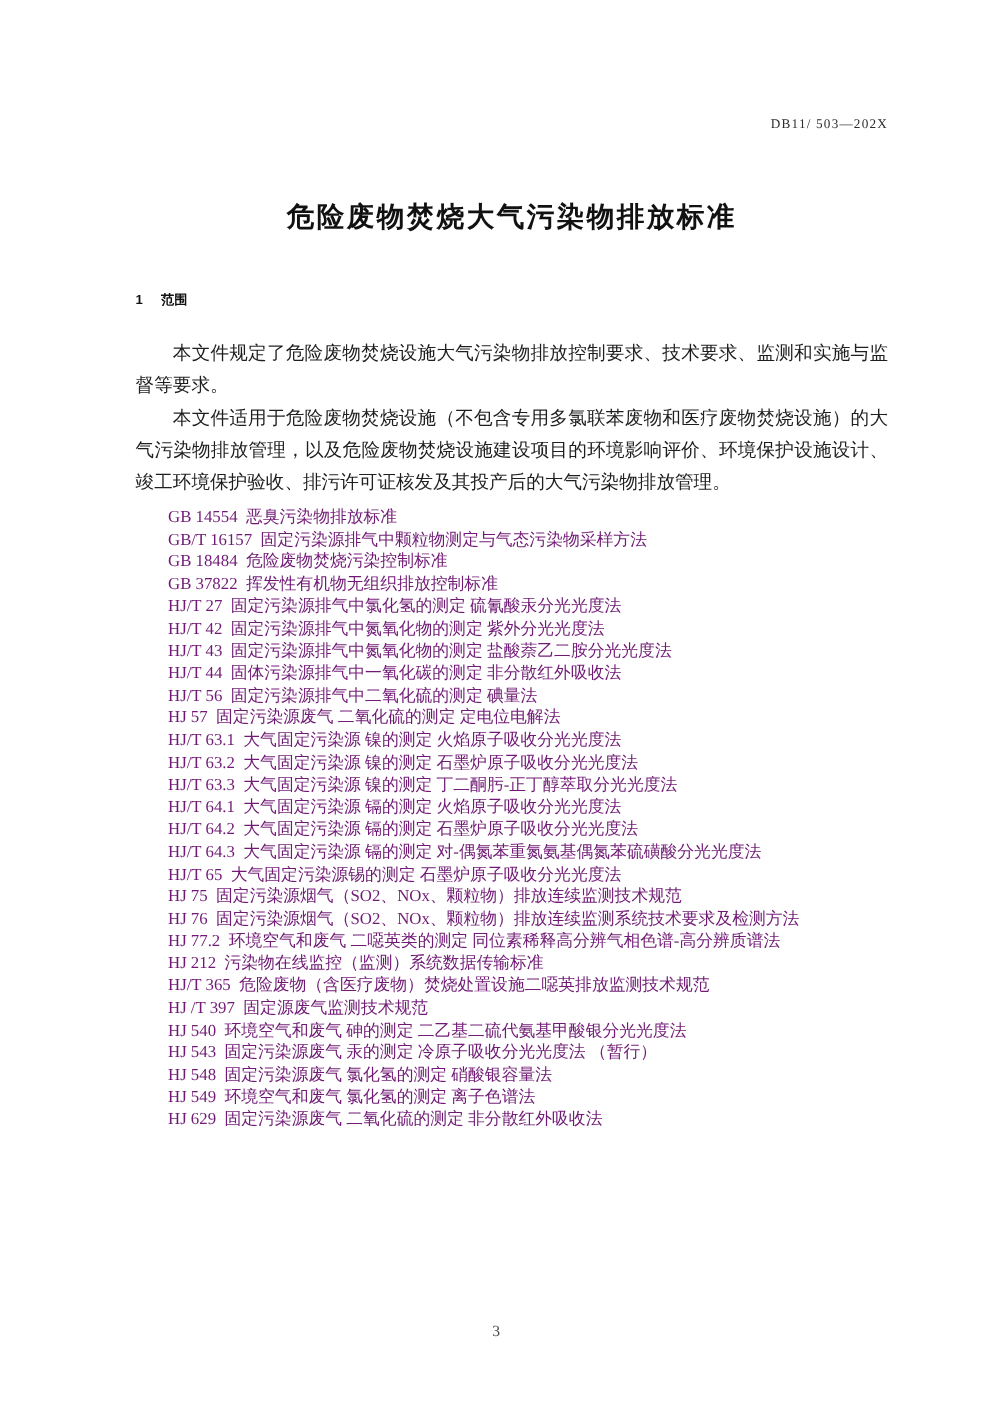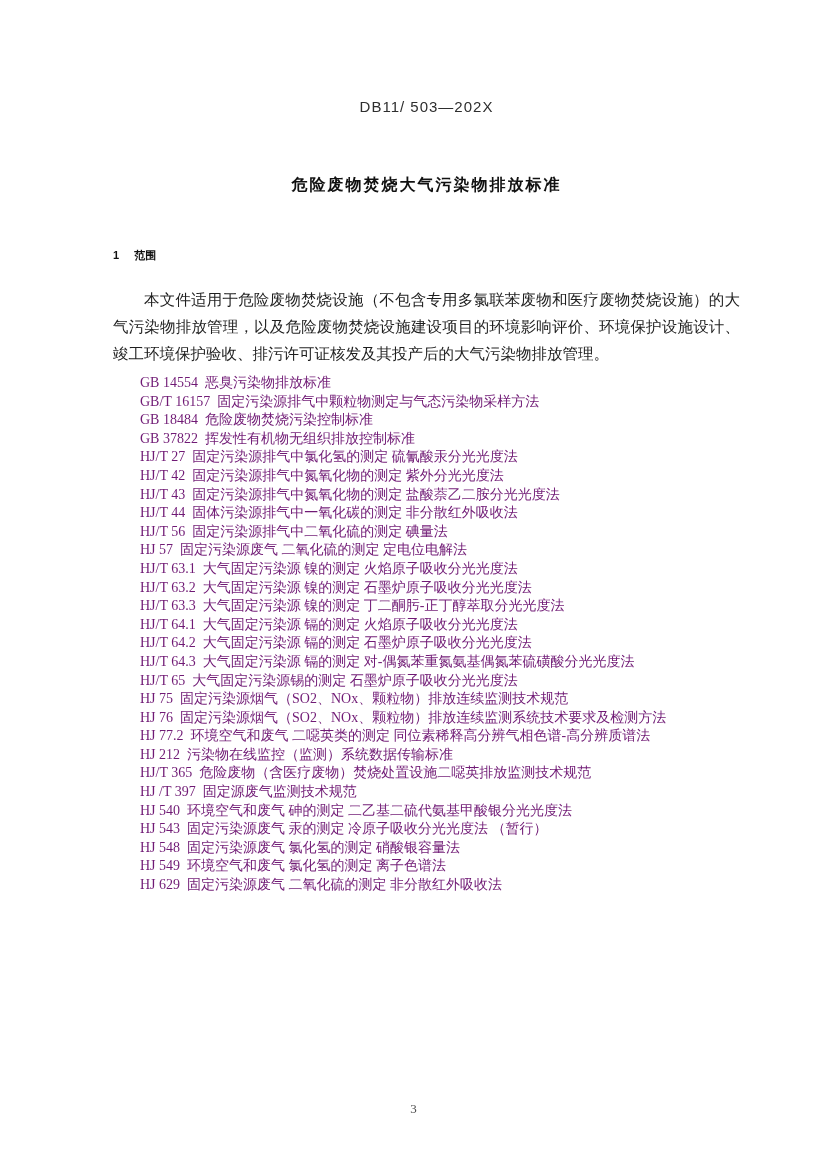--- a/index.html
+++ b/index.html
@@ -11,33 +11,33 @@
     background: #ffffff;
     position: relative;
     box-sizing: border-box;
     padding: 98px 87px 0 113px;
     font-family: "Liberation Serif", serif;
     color: #1e1e1e;
     overflow: hidden;
   }
 
   .doc-number {
-    text-align: center;
-    font-family: Liberation Sans, sans-serif;
-    font-size: 15px;
+    text-align: right;
+    font-family: Liberation Serif, serif;
+    font-size: 11px;
     letter-spacing: 1px;
     color: #2e2e2e;
   }
 
   .doc-title {
     margin-top: 54px;
     text-align: center;
     font-family: "Liberation Sans", sans-serif;
     font-weight: bold;
-    font-size: 16px;
+    font-size: 23px;
     letter-spacing: 2px;
     color: #111111;
     line-height: 32px;
   }
 
   .section-heading {
     font-family: "Liberation Sans", sans-serif;
     font-weight: bold;
     font-size: 11px;
     color: #111111;
@@ -87,20 +87,21 @@
 
   <div class="doc-number">DB11/ 503—202X</div>
 
   <div class="doc-title">危险废物焚烧大气污染物排放标准</div>
 
   <div class="section-heading first">
     <span class="num">1</span><span>范围</span>
   </div>
 
   <div class="para-block">
+    <p class="body-para">本文件规定了危险废物焚烧设施大气污染物排放控制要求、技术要求、监测和实施与监督等要求。</p>
     <p class="body-para">本文件适用于危险废物焚烧设施（不包含专用多氯联苯废物和医疗废物焚烧设施）的大气污染物排放管理，以及危险废物焚烧设施建设项目的环境影响评价、环境保护设施设计、竣工环境保护验收、排污许可证核发及其投产后的大气污染物排放管理。</p>
   </div>
 
 
 
   <div class="ref-list"><div class="ref-line">GB 14554  恶臭污染物排放标准</div><div class="ref-line">GB/T 16157  固定污染源排气中颗粒物测定与气态污染物采样方法</div><div class="ref-line">GB 18484  危险废物焚烧污染控制标准</div><div class="ref-line">GB 37822  挥发性有机物无组织排放控制标准</div><div class="ref-line">HJ/T 27  固定污染源排气中氯化氢的测定 硫氰酸汞分光光度法</div><div class="ref-line">HJ/T 42  固定污染源排气中氮氧化物的测定 紫外分光光度法</div><div class="ref-line">HJ/T 43  固定污染源排气中氮氧化物的测定 盐酸萘乙二胺分光光度法</div><div class="ref-line">HJ/T 44  固体污染源排气中一氧化碳的测定 非分散红外吸收法</div><div class="ref-line">HJ/T 56  固定污染源排气中二氧化硫的测定 碘量法</div><div class="ref-line">HJ 57  固定污染源废气 二氧化硫的测定 定电位电解法</div><div class="ref-line">HJ/T 63.1  大气固定污染源 镍的测定 火焰原子吸收分光光度法</div><div class="ref-line">HJ/T 63.2  大气固定污染源 镍的测定 石墨炉原子吸收分光光度法</div><div class="ref-line">HJ/T 63.3  大气固定污染源 镍的测定 丁二酮肟-正丁醇萃取分光光度法</div><div class="ref-line">HJ/T 64.1  大气固定污染源 镉的测定 火焰原子吸收分光光度法</div><div class="ref-line">HJ/T 64.2  大气固定污染源 镉的测定 石墨炉原子吸收分光光度法</div><div class="ref-line">HJ/T 64.3  大气固定污染源 镉的测定 对-偶氮苯重氮氨基偶氮苯硫磺酸分光光度法</div><div class="ref-line">HJ/T 65  大气固定污染源锡的测定 石墨炉原子吸收分光光度法</div><div class="ref-line">HJ 75  固定污染源烟气（SO2、NOx、颗粒物）排放连续监测技术规范</div><div class="ref-line">HJ 76  固定污染源烟气（SO2、NOx、颗粒物）排放连续监测系统技术要求及检测方法</div><div class="ref-line">HJ 77.2  环境空气和废气 二噁英类的测定 同位素稀释高分辨气相色谱-高分辨质谱法</div><div class="ref-line">HJ 212  污染物在线监控（监测）系统数据传输标准</div><div class="ref-line">HJ/T 365  危险废物（含医疗废物）焚烧处置设施二噁英排放监测技术规范</div><div class="ref-line">HJ /T 397  固定源废气监测技术规范</div><div class="ref-line">HJ 540  环境空气和废气 砷的测定 二乙基二硫代氨基甲酸银分光光度法</div><div class="ref-line">HJ 543  固定污染源废气 汞的测定 冷原子吸收分光光度法 （暂行）</div><div class="ref-line">HJ 548  固定污染源废气 氯化氢的测定 硝酸银容量法</div><div class="ref-line">HJ 549  环境空气和废气 氯化氢的测定 离子色谱法</div><div class="ref-line">HJ 629  固定污染源废气 二氧化硫的测定 非分散红外吸收法</div></div>
 
   <div class="page-number">3</div>
 
 </div>

